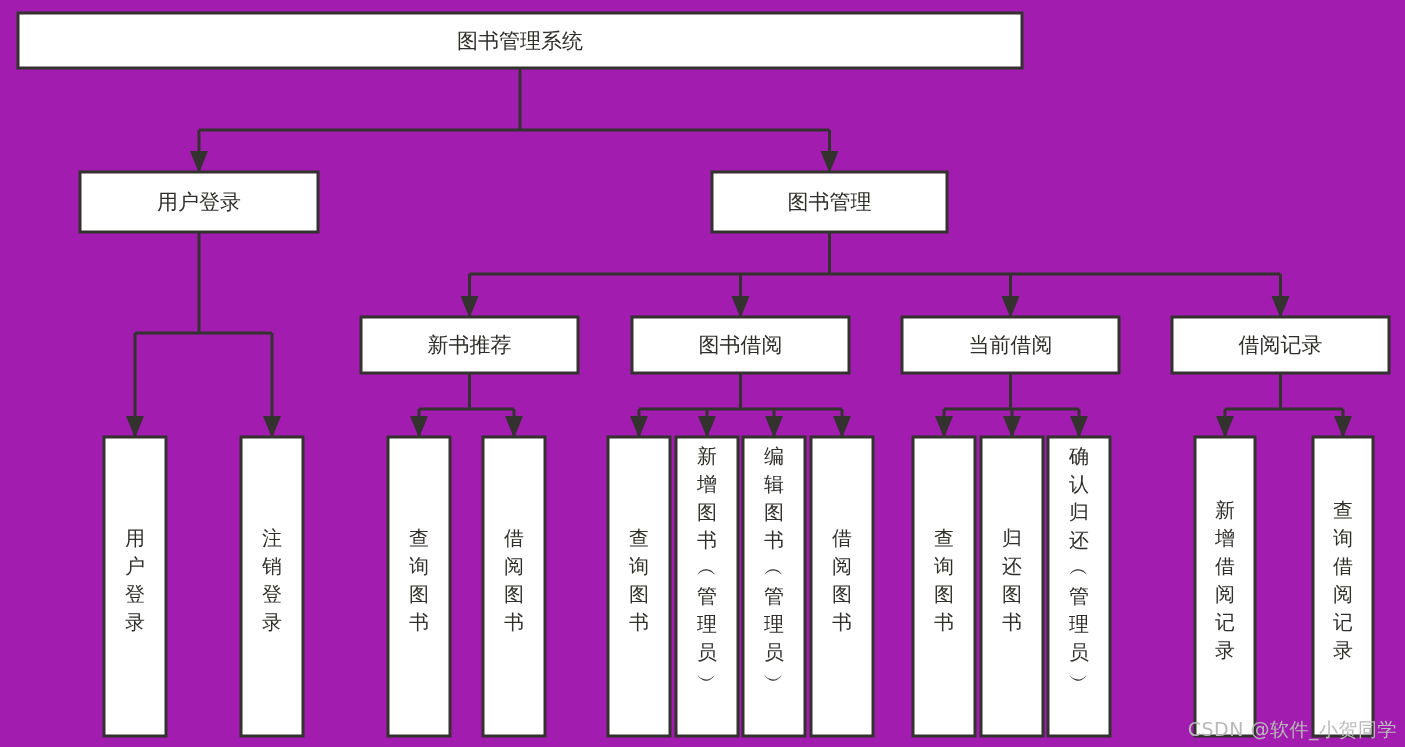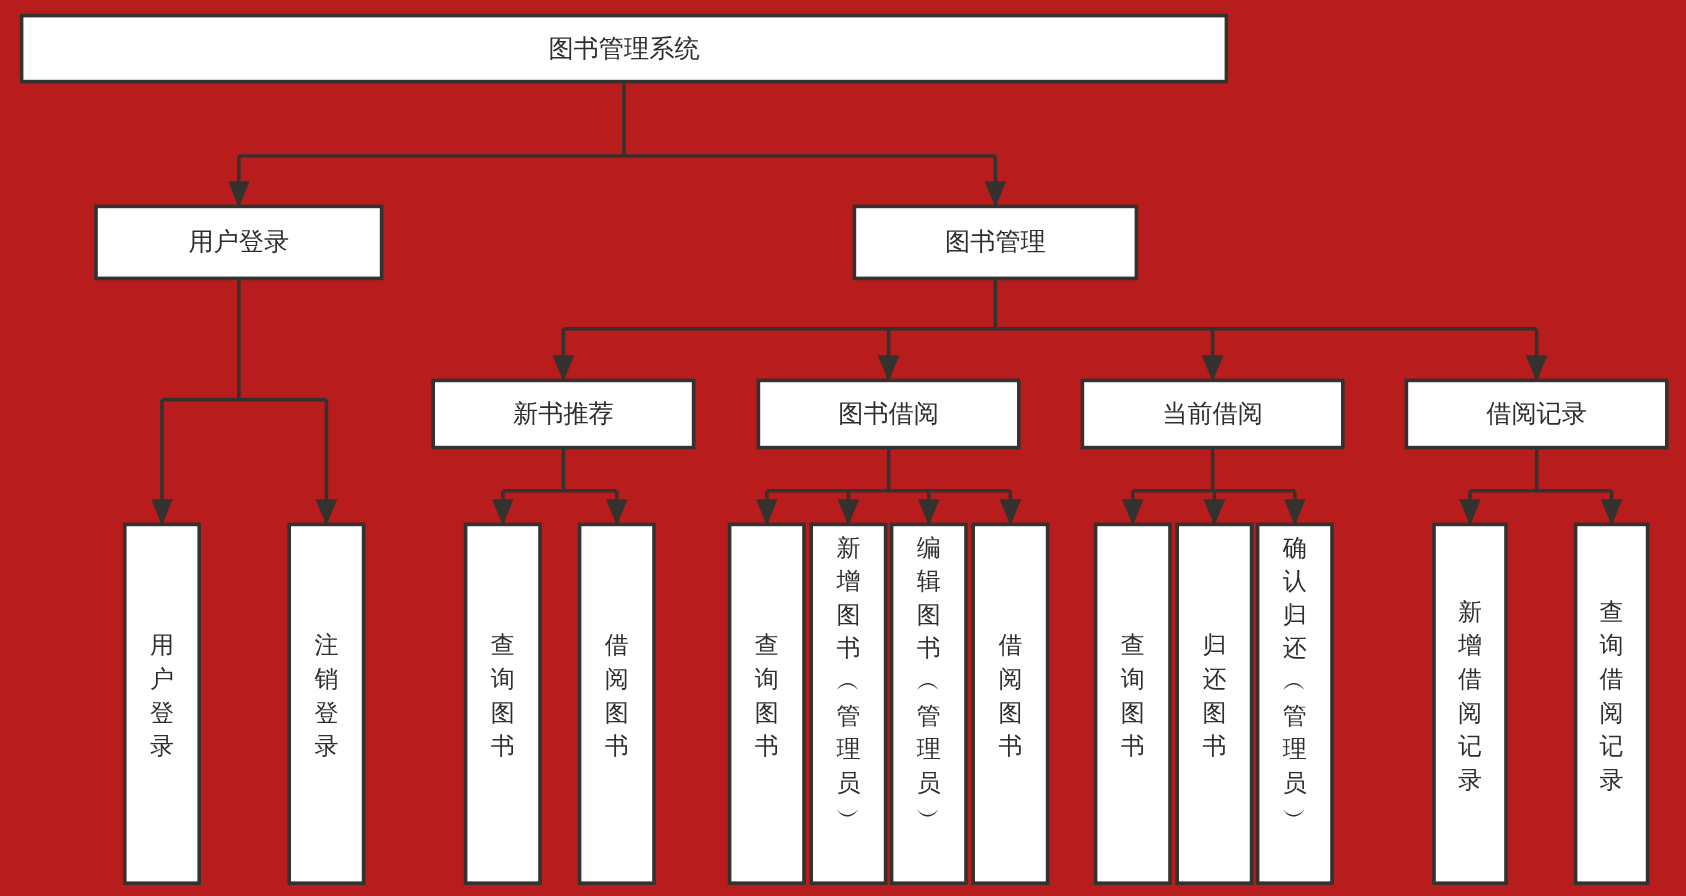--- a/index.html
+++ b/index.html
@@ -2,21 +2,21 @@
 <html lang="zh"><head>
 <meta charset="utf-8">
 <title>图书管理系统 功能结构图</title>
 <style>
   html,body{margin:0;padding:0;background:#ffffff;}
   body{
     width:1405px;height:747px;
     font-family:"DejaVu Sans","Liberation Sans",sans-serif;
     overflow:hidden;
   }
-  #diagram-root{position:relative;width:1405px;height:747px;background:#b91c1c;}
+  #diagram-root{position:relative;width:1405px;height:747px;background:#a21caf;}
   svg.flow{position:absolute;left:0;top:0;width:1405px;height:747px;display:block;}
   .node-box{
     fill:#ffffff;
     stroke:#33322f;
     stroke-width:3;
   }
   .link-line{
     stroke:#33322f;
     stroke-width:3;
     fill:none;
@@ -184,13 +184,14 @@
           <rect x="1195" y="437" width="60" height="299" class="node-box"></rect>
           <text x="1225" y="516.5" class="node-label-v"><tspan x="1225" dy="0">新</tspan><tspan x="1225" dy="28">增</tspan><tspan x="1225" dy="28">借</tspan><tspan x="1225" dy="28">阅</tspan><tspan x="1225" dy="28">记</tspan><tspan x="1225" dy="28">录</tspan></text>
         </g>
         <g>
           <rect x="1313" y="437" width="60" height="299" class="node-box"></rect>
           <text x="1343" y="516.5" class="node-label-v"><tspan x="1343" dy="0">查</tspan><tspan x="1343" dy="28">询</tspan><tspan x="1343" dy="28">借</tspan><tspan x="1343" dy="28">阅</tspan><tspan x="1343" dy="28">记</tspan><tspan x="1343" dy="28">录</tspan></text>
         </g>
       </g>
   </svg>
 
+  <div class="watermark">CSDN @软件_小贺同学</div>
 </div>
 
 </body></html>

